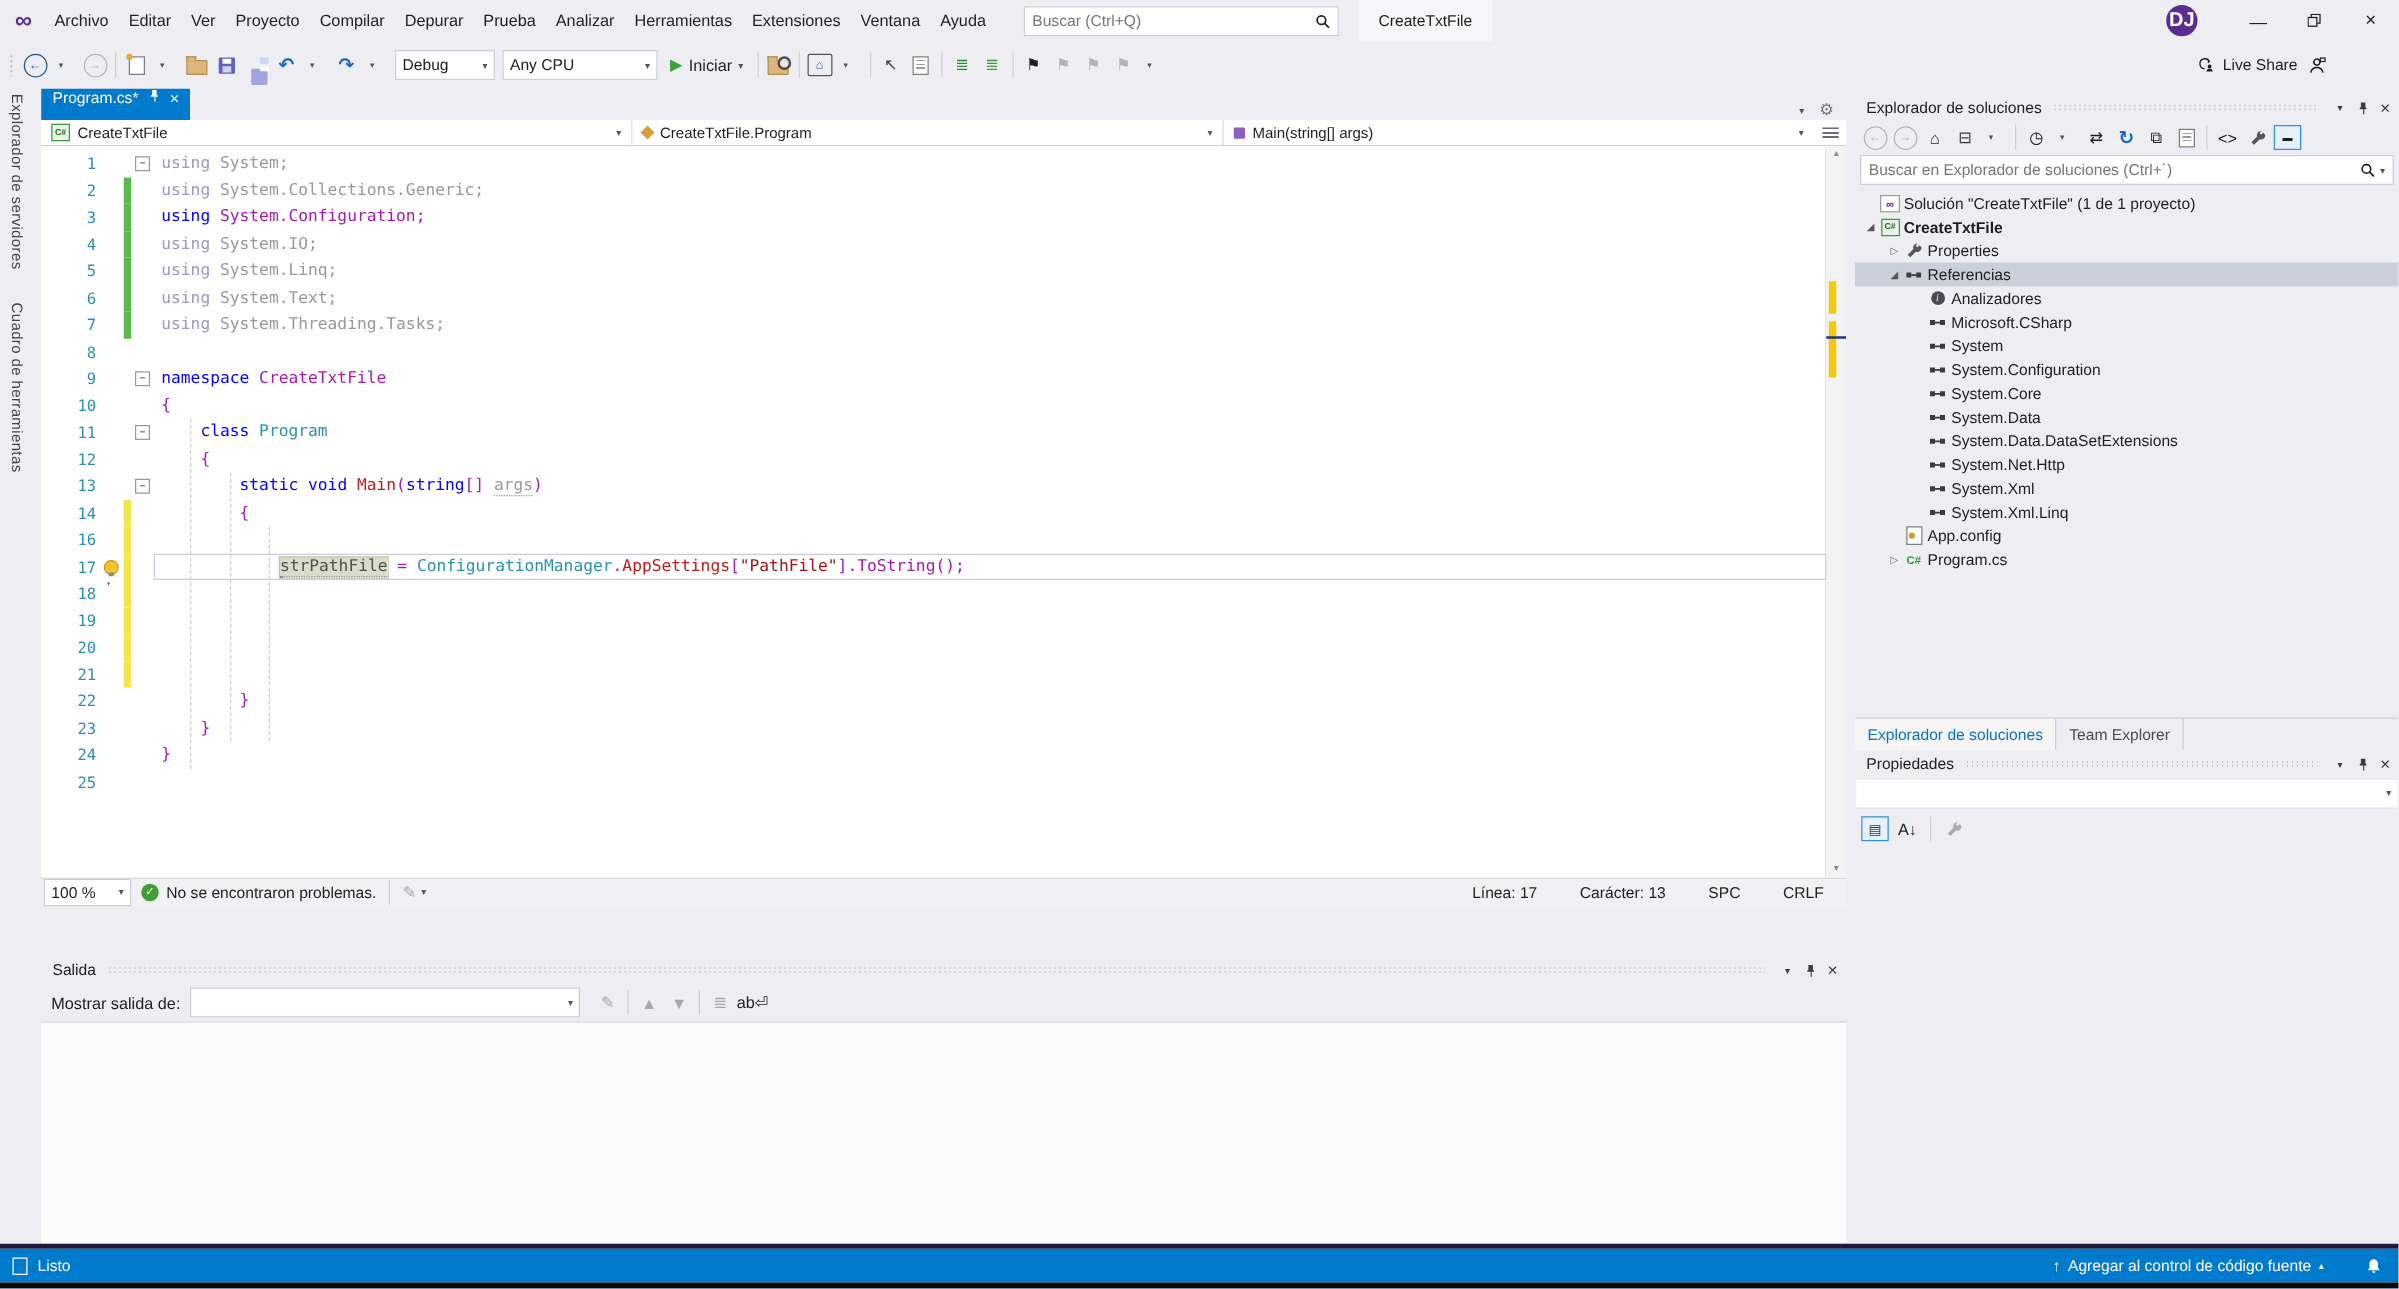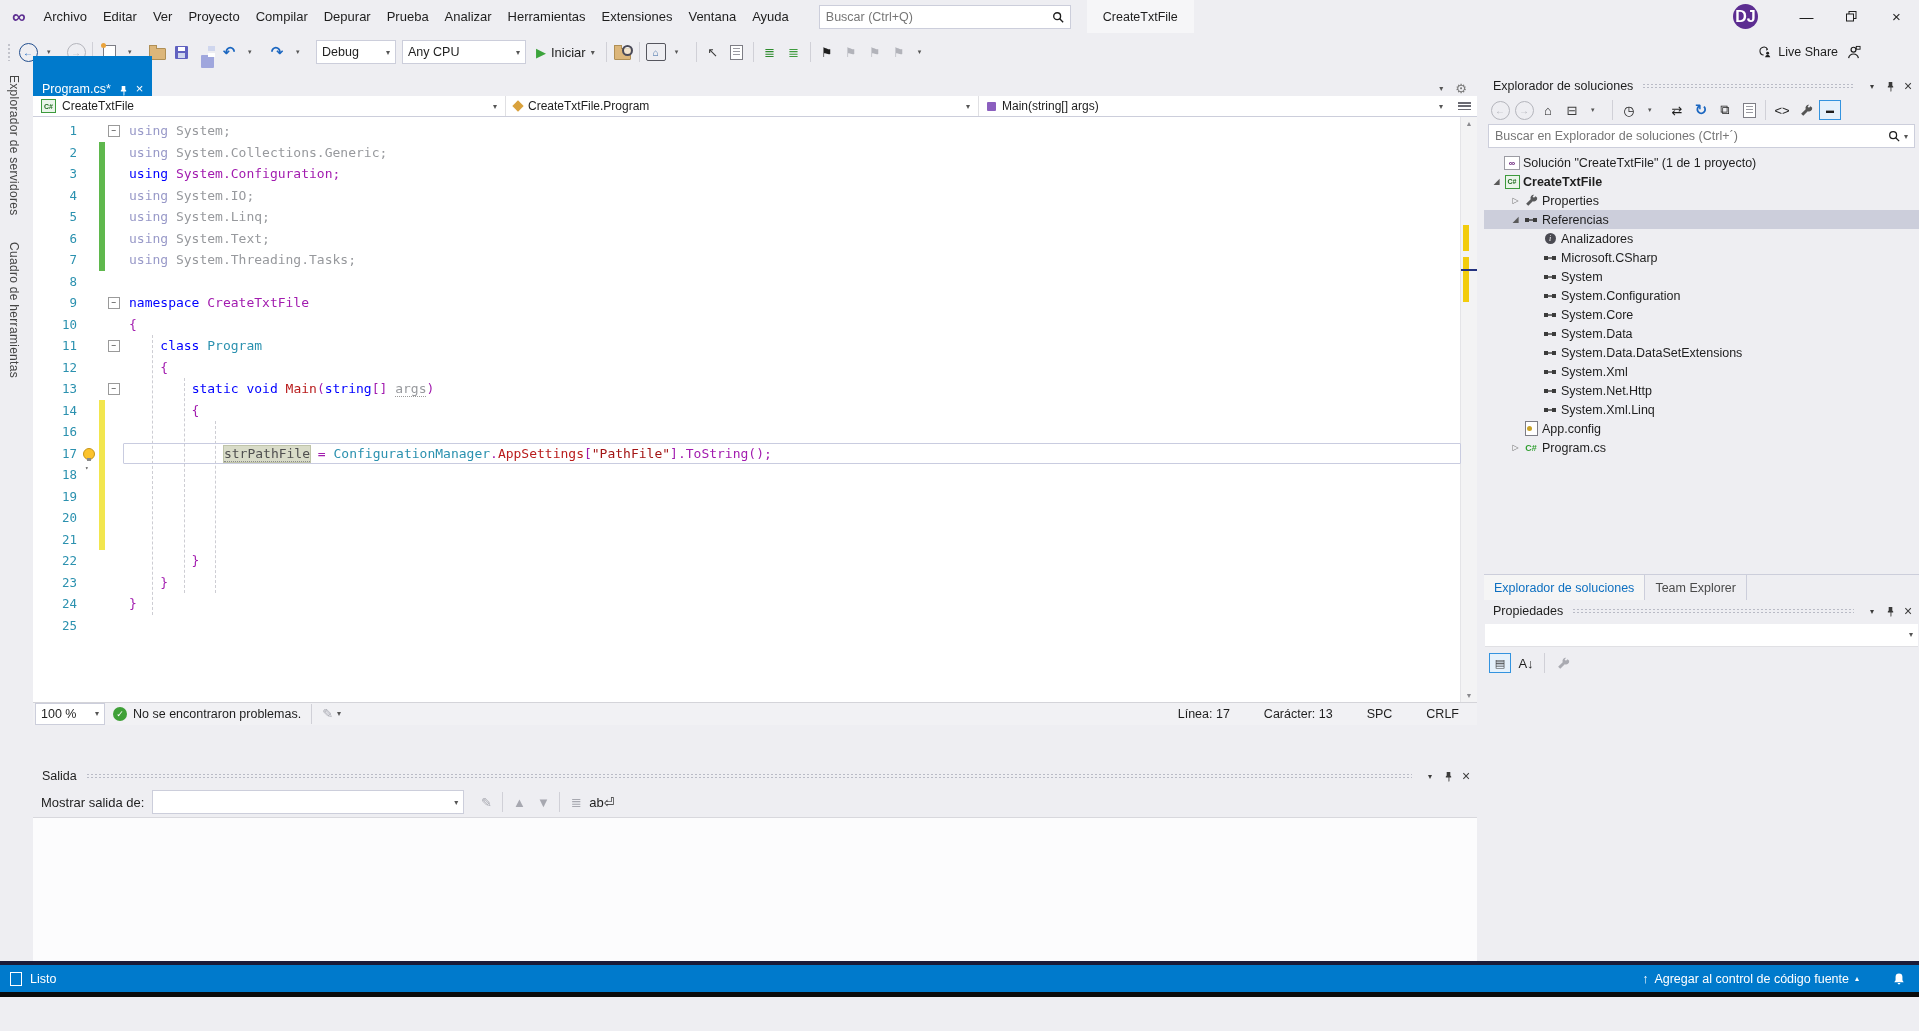--- a/index.html
+++ b/index.html
@@ -56,21 +56,21 @@
   #toolbar-right{margin-left:auto;display:flex;align-items:center;gap:8px;margin-right:58px;}
   #live-share{display:flex;align-items:center;gap:6px;font-size:12.5px;}
 
   
   #leftstrip{position:absolute;left:0;top:71px;width:27px;height:924px;display:flex;flex-direction:column;align-items:center;gap:26px;padding-top:4px;box-sizing:border-box;}
   .vtab{writing-mode:vertical-rl;font-size:12px;color:#444;letter-spacing:.3px;}
 
   
   #editor-group{position:absolute;left:33px;top:71px;width:1444px;height:924px;display:flex;flex-direction:column;}
   #tabstrip{height:25px;display:flex;align-items:flex-end;}
-  #doc-tab{height:40px;background:#007ACC;color:#fff;display:flex;align-items:flex-end;gap:8px;padding:0 9px;font-size:12.5px;}
+  #doc-tab{height:25px;background:#007ACC;color:#fff;display:flex;align-items:flex-start;gap:8px;padding:0 9px;font-size:12.5px;}
   #tabstrip-right{margin-left:auto;display:flex;align-items:center;gap:12px;padding-right:10px;color:#7a7a7a;}
   #navbar{height:21px;background:#fff;border-bottom:1px solid #CCCEDB;display:flex;align-items:stretch;}
   .nav-combo{flex:1;display:flex;align-items:center;gap:6px;padding:0 8px;border-right:1px solid #E0E0E3;font-size:12px;}
   .nav-combo .lbl{flex:1;white-space:nowrap;overflow:hidden;}
   .cs-box{width:13px;height:12px;border:1px solid #3C9A3C;background:#EAF5EA;color:#1E6B1E;font-size:7px;font-weight:bold;display:flex;align-items:center;justify-content:center;flex:none;}
   .cls-icon{width:8px;height:8px;background:#D9A13C;transform:rotate(45deg);flex:none;}
   .mth-icon{width:9px;height:9px;background:#8B5FBF;border-radius:1px;flex:none;}
   .split-icon{width:13px;height:9px;background:repeating-linear-gradient(#6a6a72 0 1.5px,transparent 1.5px 3.5px);}
 
   
@@ -142,21 +142,21 @@
   .se-tab{display:flex;align-items:center;padding:0 10px;font-size:12.5px;border-right:1px solid #CCCEDB;color:#4b4b4b;}
   .se-tab.active{background:#F5F5F5;color:#0E70C0;}
   #props-combo-row{height:26px;display:flex;align-items:center;padding:0 1px;}
   #props-combo{flex:1;height:22px;background:#fff;border-bottom:1px solid #E0E0E4;display:flex;align-items:center;padding:0 5px;}
   #props-combo .val{flex:1;}
   #props-toolbar{height:30px;display:flex;align-items:center;padding-left:4px;gap:2px;}
   .boxed-sel{border:1px solid #3393DF;background:#E5F1FB;display:flex;align-items:center;justify-content:center;}
   #props-content{height:317px;}
 
   
-  #statusbar-zone{position:absolute;left:0;top:961px;width:1919px;height:36px;display:flex;flex-direction:column;}
+  #statusbar-zone{position:absolute;left:0;top:995px;width:1919px;height:36px;display:flex;flex-direction:column;}
   #statusbar-zone .dark-top{height:4px;background:#1B1B38;}
   #statusbar{height:27px;background:#007ACC;color:#fff;display:flex;align-items:center;font-size:12.5px;}
   #statusbar-zone .dark-bottom{flex:1;background:#0B0B0B;}
   #status-left{display:flex;align-items:center;gap:8px;padding-left:10px;}
   .doc-outline{width:10px;height:12px;border:1px solid #fff;background:transparent;}
   #status-right{margin-left:auto;display:flex;align-items:center;gap:6px;padding-right:14px;}
   #bell{margin-left:28px;color:#fff;}
 </style>
 </head>
 <body>
@@ -793,32 +793,32 @@
         </div>
         <div class="tree-row" style="padding-left: 44px;">
           <span class="tree-arrow"></span>
           <span class="tree-icon">
             <svg width="12" height="8" viewBox="0 0 12 8">
               <rect x="0" y="2" width="4" height="4" fill="#3b3b3b"></rect>
               <rect x="8" y="2" width="4" height="4" fill="#3b3b3b"></rect>
               <line x1="4" y1="4" x2="8" y2="4" stroke="#3b3b3b" stroke-width="1.4"></line>
             </svg>
           </span>
-          <span class="tree-label">System.Xml</span>
+          <span class="tree-label">System.Net.Http</span>
         </div>
         <div class="tree-row" style="padding-left: 44px;">
           <span class="tree-arrow"></span>
           <span class="tree-icon">
             <svg width="12" height="8" viewBox="0 0 12 8">
               <rect x="0" y="2" width="4" height="4" fill="#3b3b3b"></rect>
               <rect x="8" y="2" width="4" height="4" fill="#3b3b3b"></rect>
               <line x1="4" y1="4" x2="8" y2="4" stroke="#3b3b3b" stroke-width="1.4"></line>
             </svg>
           </span>
-          <span class="tree-label">System.Net.Http</span>
+          <span class="tree-label">System.Xml</span>
         </div>
         <div class="tree-row" style="padding-left: 44px;">
           <span class="tree-arrow"></span>
           <span class="tree-icon">
             <svg width="12" height="8" viewBox="0 0 12 8">
               <rect x="0" y="2" width="4" height="4" fill="#3b3b3b"></rect>
               <rect x="8" y="2" width="4" height="4" fill="#3b3b3b"></rect>
               <line x1="4" y1="4" x2="8" y2="4" stroke="#3b3b3b" stroke-width="1.4"></line>
             </svg>
           </span>

